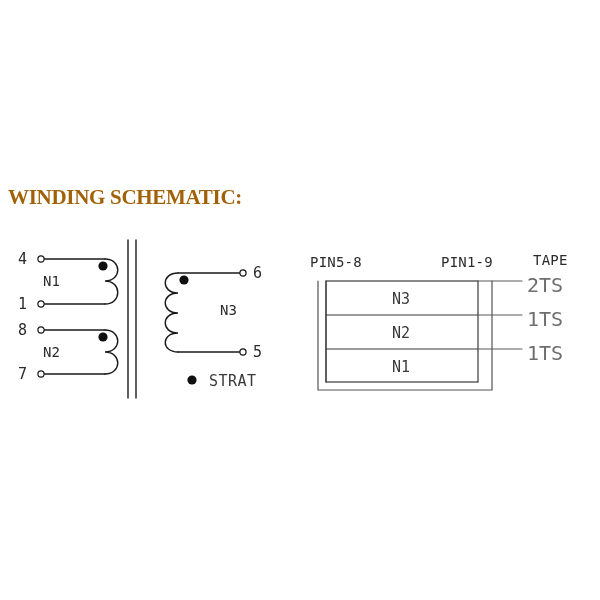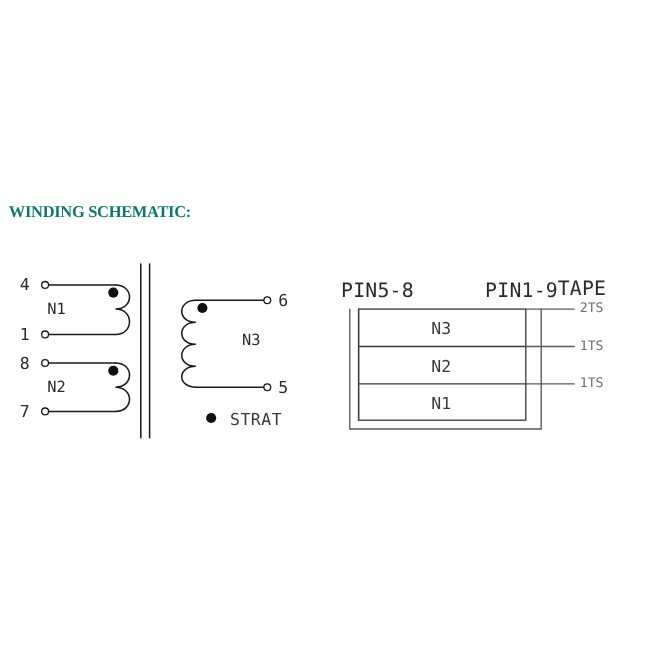--- a/index.html
+++ b/index.html
@@ -21,44 +21,44 @@
     top: 0;
     width: 600px;
     height: 600px;
   }
   .title {
     position: absolute;
     left: 8px;
     top: 185px;
     font-family: "Liberation Serif", serif;
     font-weight: bold;
-    font-size: 15px;
+    font-size: 21px;
     letter-spacing: -0.3px;
-    color: #0f766e;
+    color: #a16207;
     white-space: nowrap;
   }
   .lbl {
     position: absolute;
     font-family: "DejaVu Sans Mono", monospace;
     font-size: 14px;
     color: #2b2b2b;
     white-space: nowrap;
   }
   .lbl-pin {
     font-size: 15px;
   }
   .lbl-wind {
     font-size: 14px;
   }
   .lbl-head {
-    font-size: 18px;
+    font-size: 14px;
     letter-spacing: 0.2px;
   }
   .lbl-tape {
-    font-size: 12px;
+    font-size: 20px;
     color: #6e6e6e;
   }
   .lbl-layer {
     font-size: 15px;
     color: #3a3a3a;
   }
   .lbl-strat {
     font-size: 15px;
     color: #3a3a3a;
     letter-spacing: 0.5px;
@@ -138,21 +138,21 @@
 
 <div class="lbl lbl-pin" style="left:253px; top:264px;">6</div>
 <div class="lbl lbl-pin" style="left:253px; top:343px;">5</div>
 
 <div class="lbl lbl-wind" style="left:220px; top:302px;">N3</div>
 
 <div class="lbl lbl-strat" style="left:209px; top:372px;">STRAT</div>
 
 <div class="lbl lbl-head" style="left:310px; top:254px;">PIN5-8</div>
 <div class="lbl lbl-head" style="left:441px; top:254px;">PIN1-9</div>
-<div class="lbl lbl-head" style="left:507px; top:252px;">TAPE</div>
+<div class="lbl lbl-head" style="left:533px; top:252px;">TAPE</div>
 
 <div class="lbl lbl-layer" style="left:392px; top:290px;">N3</div>
 <div class="lbl lbl-layer" style="left:392px; top:324px;">N2</div>
 <div class="lbl lbl-layer" style="left:392px; top:358px;">N1</div>
 
 <div class="lbl lbl-tape" style="left:527px; top:273px;">2TS</div>
 <div class="lbl lbl-tape" style="left:527px; top:307px;">1TS</div>
 <div class="lbl lbl-tape" style="left:527px; top:341px;">1TS</div>
 
 </body></html>

